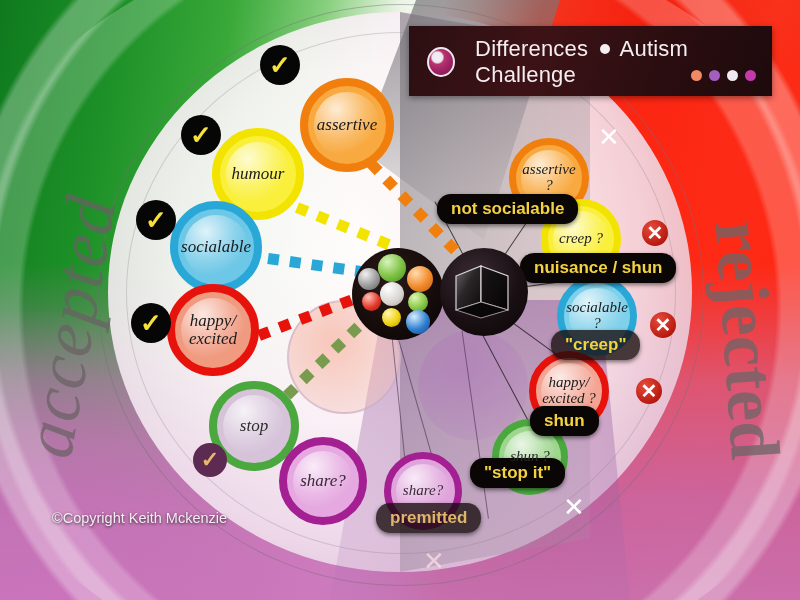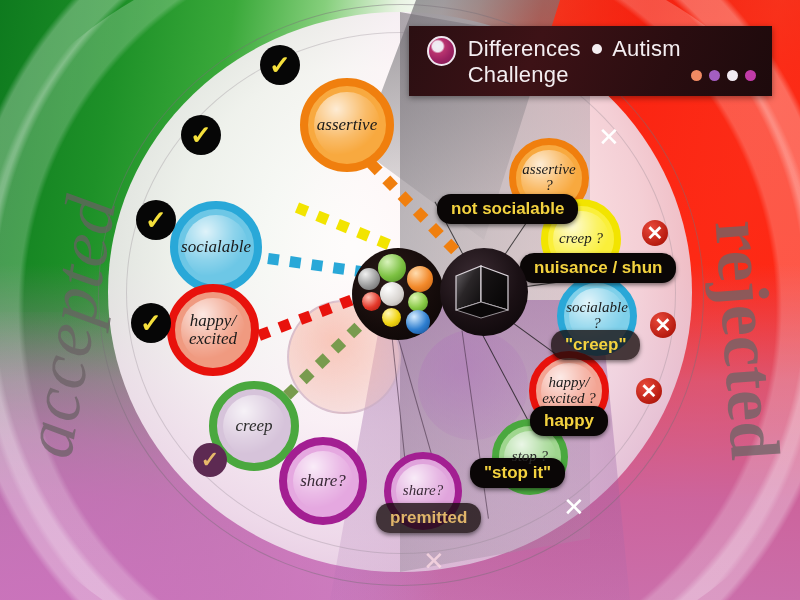--- a/index.html
+++ b/index.html
@@ -54,21 +54,21 @@
         white-space:nowrap;pointer-events:none;}
   #accepted{left:-62px;top:285px;font-size:72px;font-style:italic;
       transform:rotate(-90deg) rotate(10deg);transform-origin:center;letter-spacing:1px;}
   #rejected{left:627px;top:300px;font-size:70px;font-weight:bold;
       transform:rotate(90deg) rotate(-4deg);transform-origin:center;letter-spacing:0px;
       color:rgba(112,100,102,.78);}
   
   .header-panel{position:absolute;left:409px;top:26px;width:363px;height:70px;
     background:linear-gradient(110deg,#2b0f12 0%,#3d1216 35%,#2a0d10 70%,#1d0a0c 100%);
     box-shadow:0 2px 6px rgba(0,0,0,.4);}
-  .hdr-row{position:absolute;left:18px;top:10px;display:flex;gap:12px;}
+  .hdr-row{position:absolute;left:18px;top:10px;display:flex;align-items:center;gap:20px;}
   .logo-circ{width:30px;height:30px;border-radius:50%;
     background:radial-gradient(circle at 35% 32%, #f0f0f5 0%, #f0e8f0 22%, #b9346f 30%, #9c2262 60%, #7d1a52 100%);
     border:2px solid #efe7ef;box-sizing:border-box;}
   .hdr-txt{color:#f4eef1;font-size:22px;letter-spacing:.2px;}
   .hdr-dot{display:inline-block;width:10px;height:10px;border-radius:50%;background:#f4eef1;
     margin:0 5px 2px 5px;vertical-align:middle;}
   .hdr-dots{position:absolute;right:16px;top:44px;display:flex;gap:7px;}
   .hdr-dots i{display:block;width:11px;height:11px;border-radius:50%;}
   
   .bub{position:absolute;border-radius:50%;box-sizing:border-box;
@@ -140,35 +140,39 @@
   <div class="spoke" style="left:476px;top:322px;width:118px;transform:rotate(62deg);"></div>
   <div class="spoke pale" style="left:462px;top:330px;width:190px;transform:rotate(82deg);"></div>
   <div class="spoke pale" style="left:396px;top:330px;width:190px;transform:rotate(74deg);"></div>
   <div class="spoke pale" style="left:392px;top:336px;width:180px;transform:rotate(84deg);"></div>
 
   <div class="bub" style="left:300px;top:78px;width:94px;height:94px;background:#f8a93f;border:8px solid #f07f0e;font-size:17px;">
     <div class="inner"></div>
     <span>assertive</span>
   </div>
 
+  <div class="bub" style="left:212px;top:128px;width:92px;height:92px;background:#faef3a;border:8px solid #f2e400;font-size:17px;">
+    <div class="inner"></div>
+    <span>humour</span>
+  </div>
 
   <div class="bub" style="left:170px;top:201px;width:92px;height:92px;background:#6dc7e6;border:8px solid #29a8d8;font-size:17px;">
     <div class="inner"></div>
     <span>socialable</span>
   </div>
 
   <div class="bub" style="left:167px;top:284px;width:92px;height:92px;background:#f09a80;border:8px solid #e8120c;font-size:17px;white-space:pre-line;">
     <div class="inner"></div>
     <span>happy/
 excited</span>
   </div>
 
   <div class="bub" style="left:209px;top:381px;width:90px;height:90px;background:#d6c3da;border:8px solid #4aa83e;font-size:17px;color:#2c2c2c;">
     <div class="inner"></div>
-    <span>creep</span>
+    <span>stop</span>
   </div>
 
   <div class="bub" style="left:279px;top:437px;width:88px;height:88px;background:#e5a8e0;border:8px solid #a31f92;font-size:17px;color:#3a2a38;">
     <div class="inner"></div>
     <span>share?</span>
   </div>
 
   <div class="dashline" style="left:371px;top:158px;transform:rotate(46deg);">
     <i style="left:0px;background:#f07f0e;"></i>
       <i style="left:22px;background:#f07f0e;"></i>
@@ -235,32 +239,32 @@
   </div>
 
   <div class="bub" style="left:529px;top:351px;width:80px;height:80px;background:#f3a493;border:7px solid #e8120c;font-size:15px;white-space:pre-line;">
     <div class="inner"></div>
     <span>happy/
 excited ?</span>
   </div>
 
   <div class="bub" style="left:492px;top:419px;width:76px;height:76px;background:#9fd68e;border:7px solid #4aa83e;font-size:15px;color:#2a2a2a;">
     <div class="inner"></div>
-    <span>stop ?</span>
+    <span>shun ?</span>
   </div>
 
   <div class="bub" style="left:384px;top:452px;width:78px;height:78px;background:#e0a4dc;border:7px solid #a31f92;font-size:15px;color:#3a2a38;">
     <div class="inner"></div>
     <span>share?</span>
   </div>
 
   <div class="tag" style="left:437px;top:194px;">not socialable</div>
   <div class="tag" style="left:520px;top:253px;">nuisance / shun</div>
   <div class="tag translucent" style="left:551px;top:330px;">"creep"</div>
-  <div class="tag" style="left:530px;top:406px;">happy</div>
+  <div class="tag" style="left:530px;top:406px;">shun</div>
   <div class="tag" style="left:470px;top:458px;">"stop it"</div>
   <div class="tag translucent" style="left:376px;top:503px;color:#e0b56a;">premitted</div>
 
   <div class="xplain" style="left:598px;top:122px;">✕</div>
   <div class="xmark" style="left:642px;top:220px;">✕</div>
   <div class="xmark" style="left:650px;top:312px;">✕</div>
   <div class="xmark" style="left:636px;top:378px;">✕</div>
   <div class="xplain" style="left:563px;top:492px;">✕</div>
   <div class="xplain faint" style="left:423px;top:546px;">✕</div>
 
@@ -305,15 +309,16 @@
     </div>
     <div class="hdr-dots">
       <i style="background:#f08a63"></i>
       <i style="background:#a35ec0"></i>
       <i style="background:#f2eaf2"></i>
       <i style="background:#c23ba8"></i>
     </div>
   </div>
 
   <div class="copy">
+    <div>©Copyright Keith Mckenzie</div>
   </div>
 
 </div>
 
 </body></html>

